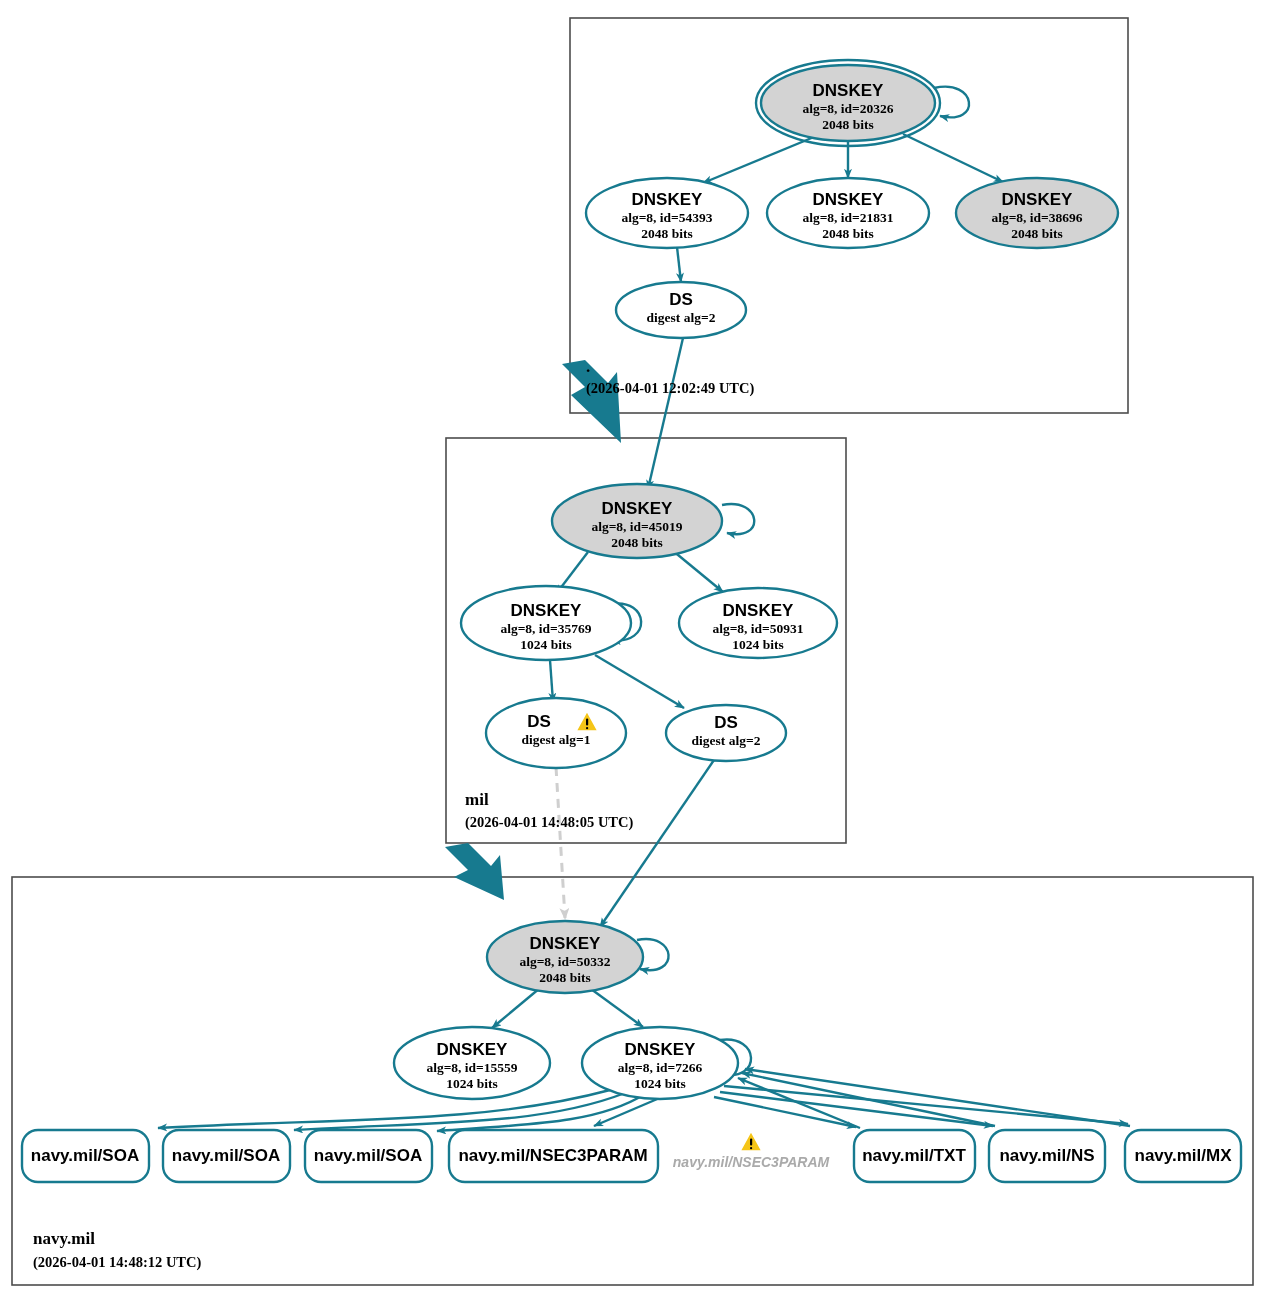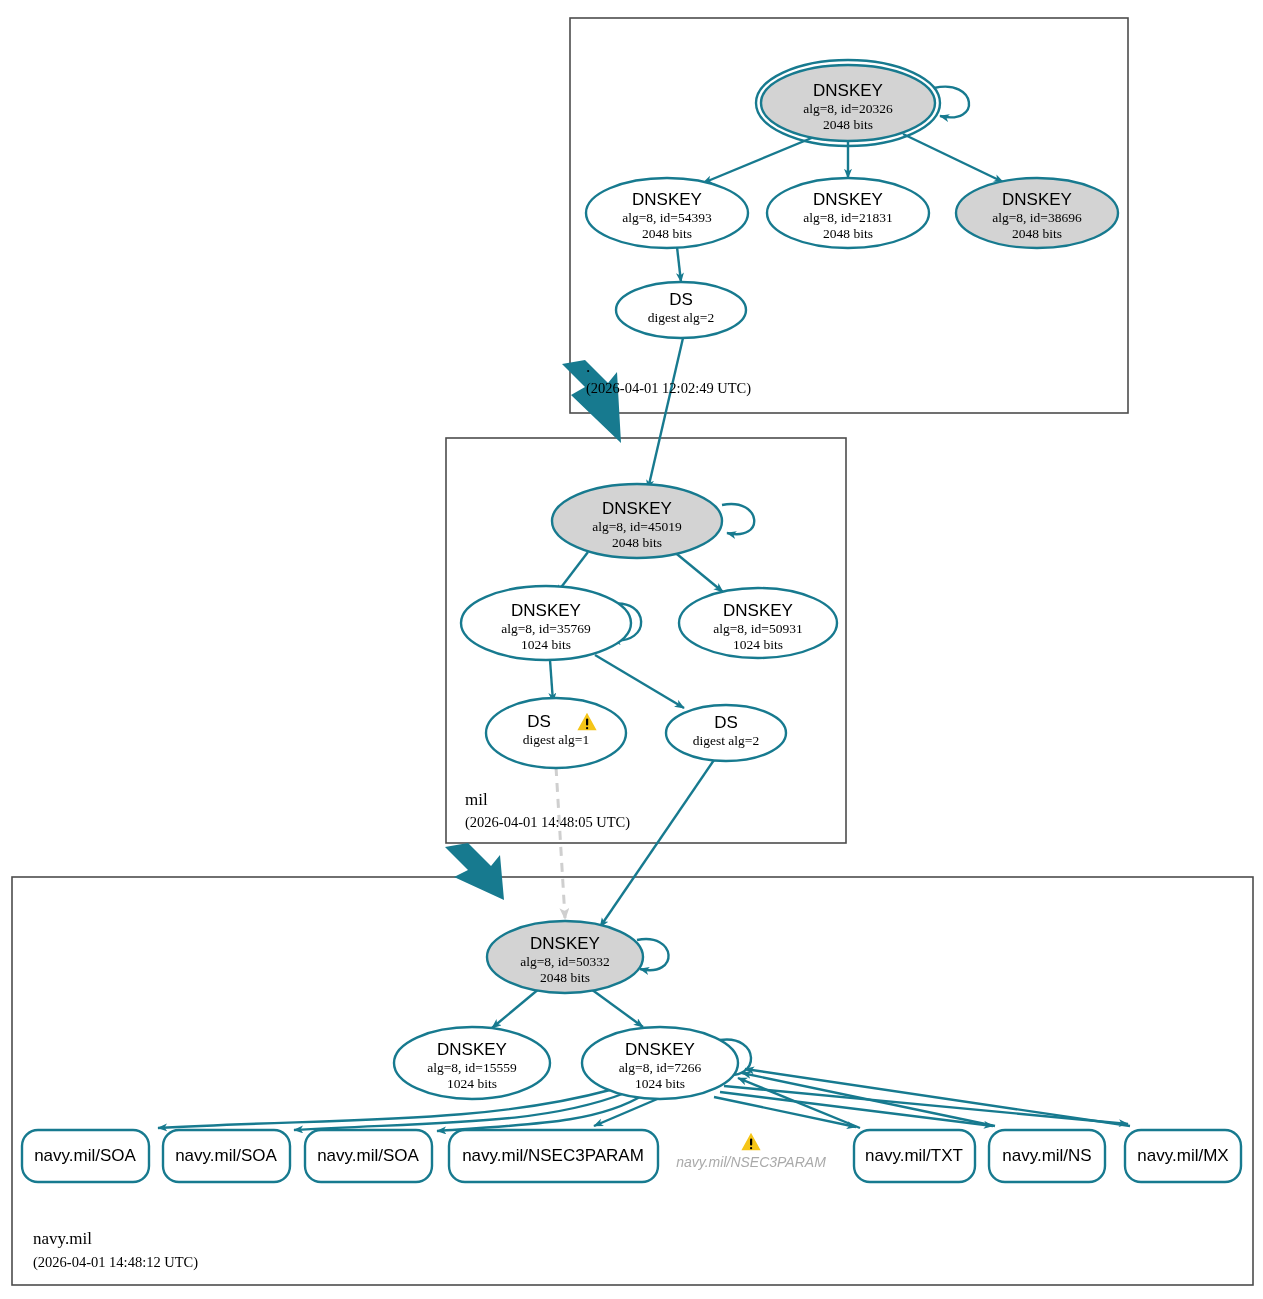--- a/index.html
+++ b/index.html
@@ -1,18 +1,18 @@
 <!DOCTYPE html>
 <html><head>
 <meta charset="utf-8">
 <style>
   html,body{margin:0;padding:0;background:#ffffff;}
   body{width:1263px;height:1299px;position:relative;
        font-family:"Liberation Sans", sans-serif;}
-  #stage{position:absolute;left:0;top:0;width:1081px;height:1299px;}
+  #stage{position:absolute;left:0;top:0;width:1081px;height:1299px;font-weight:bold;}
   svg{display:block;}
   .zonebox{fill:none;stroke:#4d4d4d;stroke-width:1.6;}
   .node-ell{stroke:#177a8f;stroke-width:2.4;}
   .fill-white{fill:#ffffff;}
   .fill-gray{fill:#d3d3d3;}
   .rrbox{fill:#ffffff;stroke:#177a8f;stroke-width:2.4;}
   .edge{fill:none;stroke:#177a8f;stroke-width:2.4;}
   .edge-thick{fill:#177a8f;stroke:none;}
   .edge-dash{fill:none;stroke:#cfcfcf;stroke-width:3;stroke-dasharray:9 7;}
   .arrow-teal{fill:#177a8f;stroke:none;}

